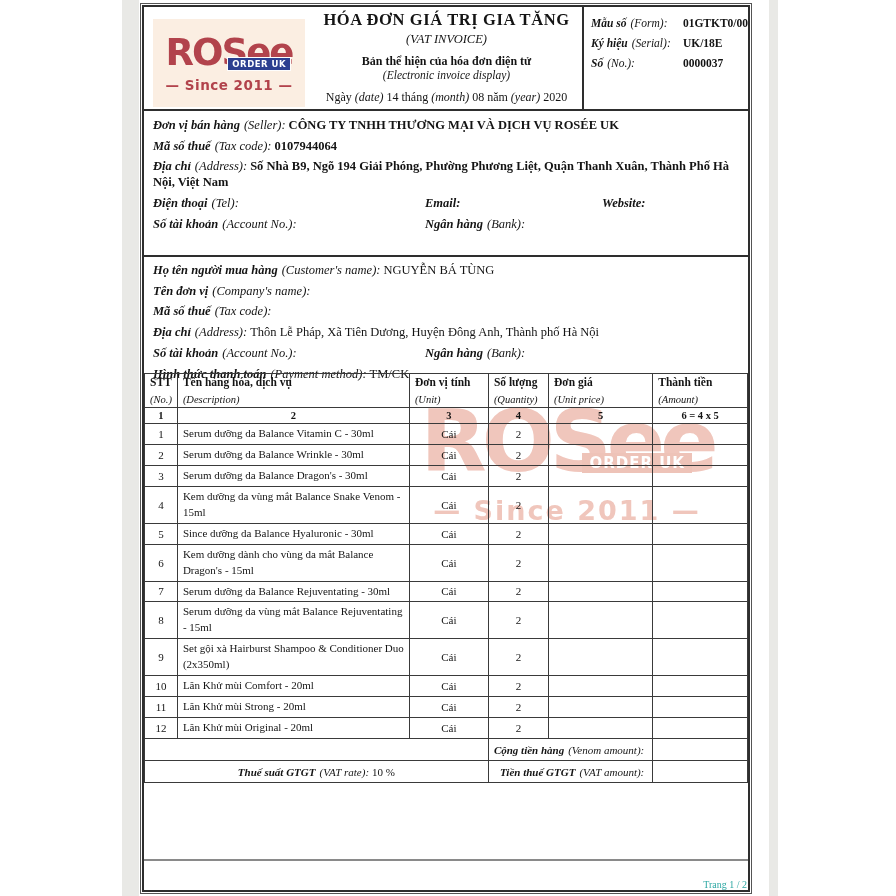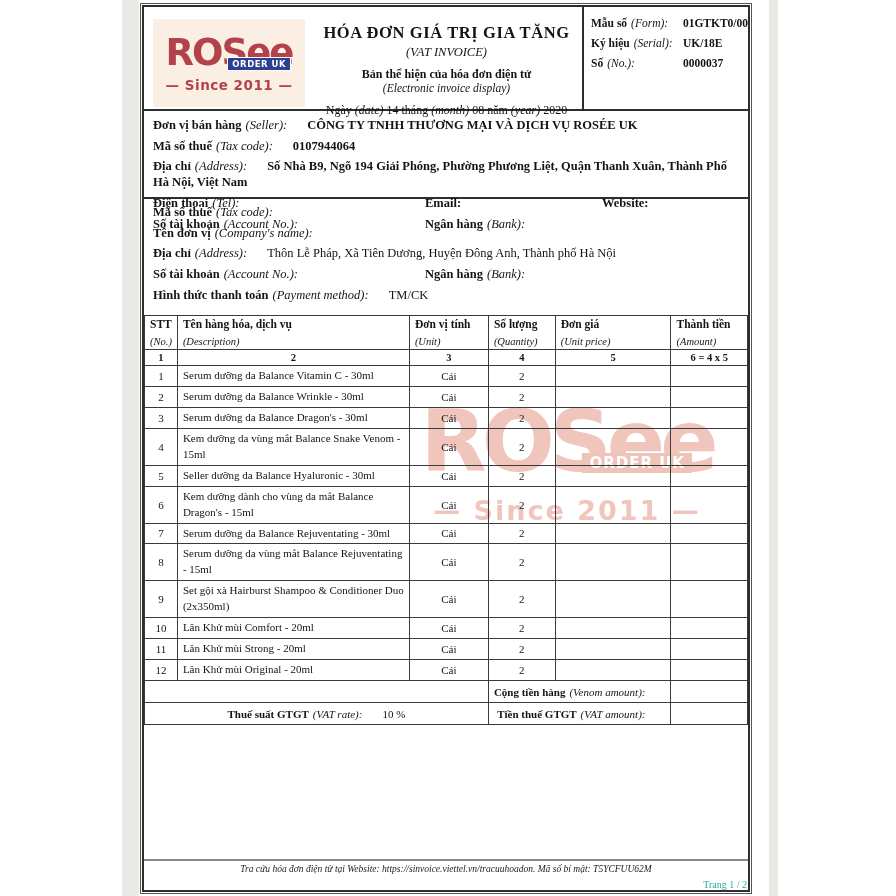--- a/index.html
+++ b/index.html
@@ -6,50 +6,50 @@
   html,body { width:896px; height:896px; background:#fff; overflow:hidden;
     font-family:"Liberation Serif","DejaVu Serif",serif; color:#141414; }
   .shadow { position:absolute; top:0; height:896px; background:#e9e9e6; }
   .shadow-left { left:122px; width:17px; }
   .shadow-right { left:769px; width:9px; }
 
   .page-outer { position:absolute; left:140px; top:3px; width:612px; height:891px;
     border:1px solid #555; padding:1px; background:#fff; }
   .page-inner { position:relative; width:100%; height:100%; border:2px solid #2e2e2e; overflow:hidden; }
 
-  .en { font-style:italic; font-weight:normal; margin-left:4px; margin-right:20px;text-align:center; }
-  .lbl { font-weight:bold; }
+  .en { font-style:italic; font-weight:normal; margin-left:4px; margin-right:3px;text-align:center; }
+  .lbl { font-weight:bold;font-style:italic; }
   .val-b { font-weight:bold; }
 
   
   .sec-header { position:relative; height:104px; border-bottom:2px solid #2e2e2e; }
   .logo-box { position:absolute; left:9px; top:12px; width:152px; height:88px; background:#fbeee2;
     display:flex; flex-direction:column; align-items:center; justify-content:center;
     font-family:"DejaVu Sans",sans-serif; }
   .logo-brand { font-weight:bold; font-size:37px; line-height:1; letter-spacing:-2px; color:#b2434c; }
   .logo-badge { position:absolute; right:14px; top:38px; background:#2c3f90; color:#fff;
     font-size:8.5px; font-weight:bold; padding:1px 4px; letter-spacing:.5px; border:1px solid #fdfdfd; }
   .logo-since { font-weight:bold; font-size:13.5px; color:#b2434c; margin-top:6px; letter-spacing:.5px; }
 
-  .title-block { position:absolute; left:165px; top:16px; width:275px; text-align:center; }
+  .title-block { position:absolute; left:165px; top:3px; width:275px; text-align:center; }
   .inv-title { font-size:16.5px; font-weight:bold; letter-spacing:.6px; }
   .inv-sub { font-style:italic; font-size:12.5px; margin-top:2px; }
   .inv-display { font-weight:bold; font-size:12px; margin-top:7px; }
   .inv-display-en { font-style:italic; font-size:11.5px; }
   .inv-date { font-size:12px; margin-top:9px; white-space:nowrap; }
   .inv-date .it { font-style:italic; }
 
   .meta-box { position:absolute; right:0; top:0; width:166px; height:102px;
     border-left:2px solid #2e2e2e; padding:10px 4px 0 7px; font-size:11.5px; }
   .meta-row { margin-bottom:8px; white-space:nowrap; }
   .meta-label { display:inline-block; width:89px; }
   .meta-val { font-weight:bold; font-size:11.5px; }
 
   
-  .sec-seller { height:88px; border-bottom:2px solid #2e2e2e; padding:7px 8px 0 9px; font-size:12.5px; }
+  .sec-seller { height:146px; border-bottom:2px solid #2e2e2e; padding:7px 8px 0 9px; font-size:12.5px; }
   .sec-buyer  { height:116px; padding:6px 8px 0 9px; font-size:12.5px; }
   .row { margin-bottom:5px; line-height:1.25; }
   .cols { position:relative; height:16px; }
   .col275 { position:absolute; left:272px; top:0; }
   .col478 { position:absolute; left:449px; top:0; }
 
   
   .watermark { position:absolute; left:268px; top:394px; width:310px; text-align:center;
     font-family:"DejaVu Sans",sans-serif; z-index:0; pointer-events:none; }
   .wm-brand { font-weight:bold; font-size:86px; line-height:.95; letter-spacing:-5px; color:#f0c6bc; }
@@ -127,22 +127,23 @@
       <span class="col275 lbl">Email:</span>
       <span class="col478 lbl">Website:</span>
     </div>
     <div class="row cols">
       <span><span class="lbl">Số tài khoản</span><span class="en">(Account No.):</span></span>
       <span class="col275"><span class="lbl">Ngân hàng</span><span class="en">(Bank):</span></span>
     </div>
   </div>
 
   <div class="sec-buyer">
+    <div class="row"><span class="lbl">Họ tên người mua hàng</span><span class="en">(Customer's name):</span><span>NGUYỄN BÁ TÙNG</span></div>
+    <div class="row"><span class="lbl">Tên đơn vị</span><span class="en">(Company's name):</span><span></span></div>
     <div class="row"><span class="lbl">Mã số thuế</span><span class="en">(Tax code):</span><span></span></div>
-    <div class="row"><span class="lbl">Tên đơn vị</span><span class="en">(Company's name):</span><span></span></div>
     <div class="row"><span class="lbl">Địa chỉ</span><span class="en">(Address):</span><span>Thôn Lễ Pháp, Xã Tiên Dương, Huyện Đông Anh, Thành phố Hà Nội</span></div>
     <div class="row cols">
       <span><span class="lbl">Số tài khoản</span><span class="en">(Account No.):</span></span>
       <span class="col275"><span class="lbl">Ngân hàng</span><span class="en">(Bank):</span></span>
     </div>
     <div class="row"><span class="lbl">Hình thức thanh toán</span><span class="en">(Payment method):</span><span>TM/CK</span></div>
   </div>
 
   <div class="watermark">
     <div class="wm-brand">ROSee</div>
@@ -223,21 +224,21 @@
       <tr>
             <td class="c-no">4</td>
             <td class="c-desc">Kem dưỡng da vùng mắt Balance Snake Venom - 15ml</td>
             <td class="c-unit">Cái</td>
             <td class="c-qty">2</td>
             <td class="c-price"></td>
             <td class="c-amt"></td>
           </tr>
       <tr>
             <td class="c-no">5</td>
-            <td class="c-desc">Seller dưỡng da Balance Hyaluronic - 30ml</td>
+            <td class="c-desc">Since dưỡng da Balance Hyaluronic - 30ml</td>
             <td class="c-unit">Cái</td>
             <td class="c-qty">2</td>
             <td class="c-price"></td>
             <td class="c-amt"></td>
           </tr>
       <tr>
             <td class="c-no">6</td>
             <td class="c-desc">Kem dưỡng dành cho vùng da mắt Balance Dragon's - 15ml</td>
             <td class="c-unit">Cái</td>
             <td class="c-qty">2</td>
@@ -299,18 +300,17 @@
       </tr>
       <tr class="r-vat">
         <td colspan="3" class="t-vatrate"><span class="lbl">Thuế suất GTGT</span><span class="en">(VAT rate):</span><span>10 %</span></td>
         <td colspan="2" class="t-label"><span class="lbl">Tiền thuế GTGT</span><span class="en">(VAT amount):</span></td>
         <td class="c-amt"></td>
       </tr>
     </tbody>
   </table>
 
   <div class="page-footer">
-    <div class="foot-line">Tra cứu hóa đơn điện tử tại Website: https://sinvoice.viettel.vn/tracuuhoadon. Mã số bí mật: T5YCFUU62M</div>
     <div class="page-num">Trang 1 / 2</div>
   </div>
 
 </div>
 </div>
 
 </body></html>

